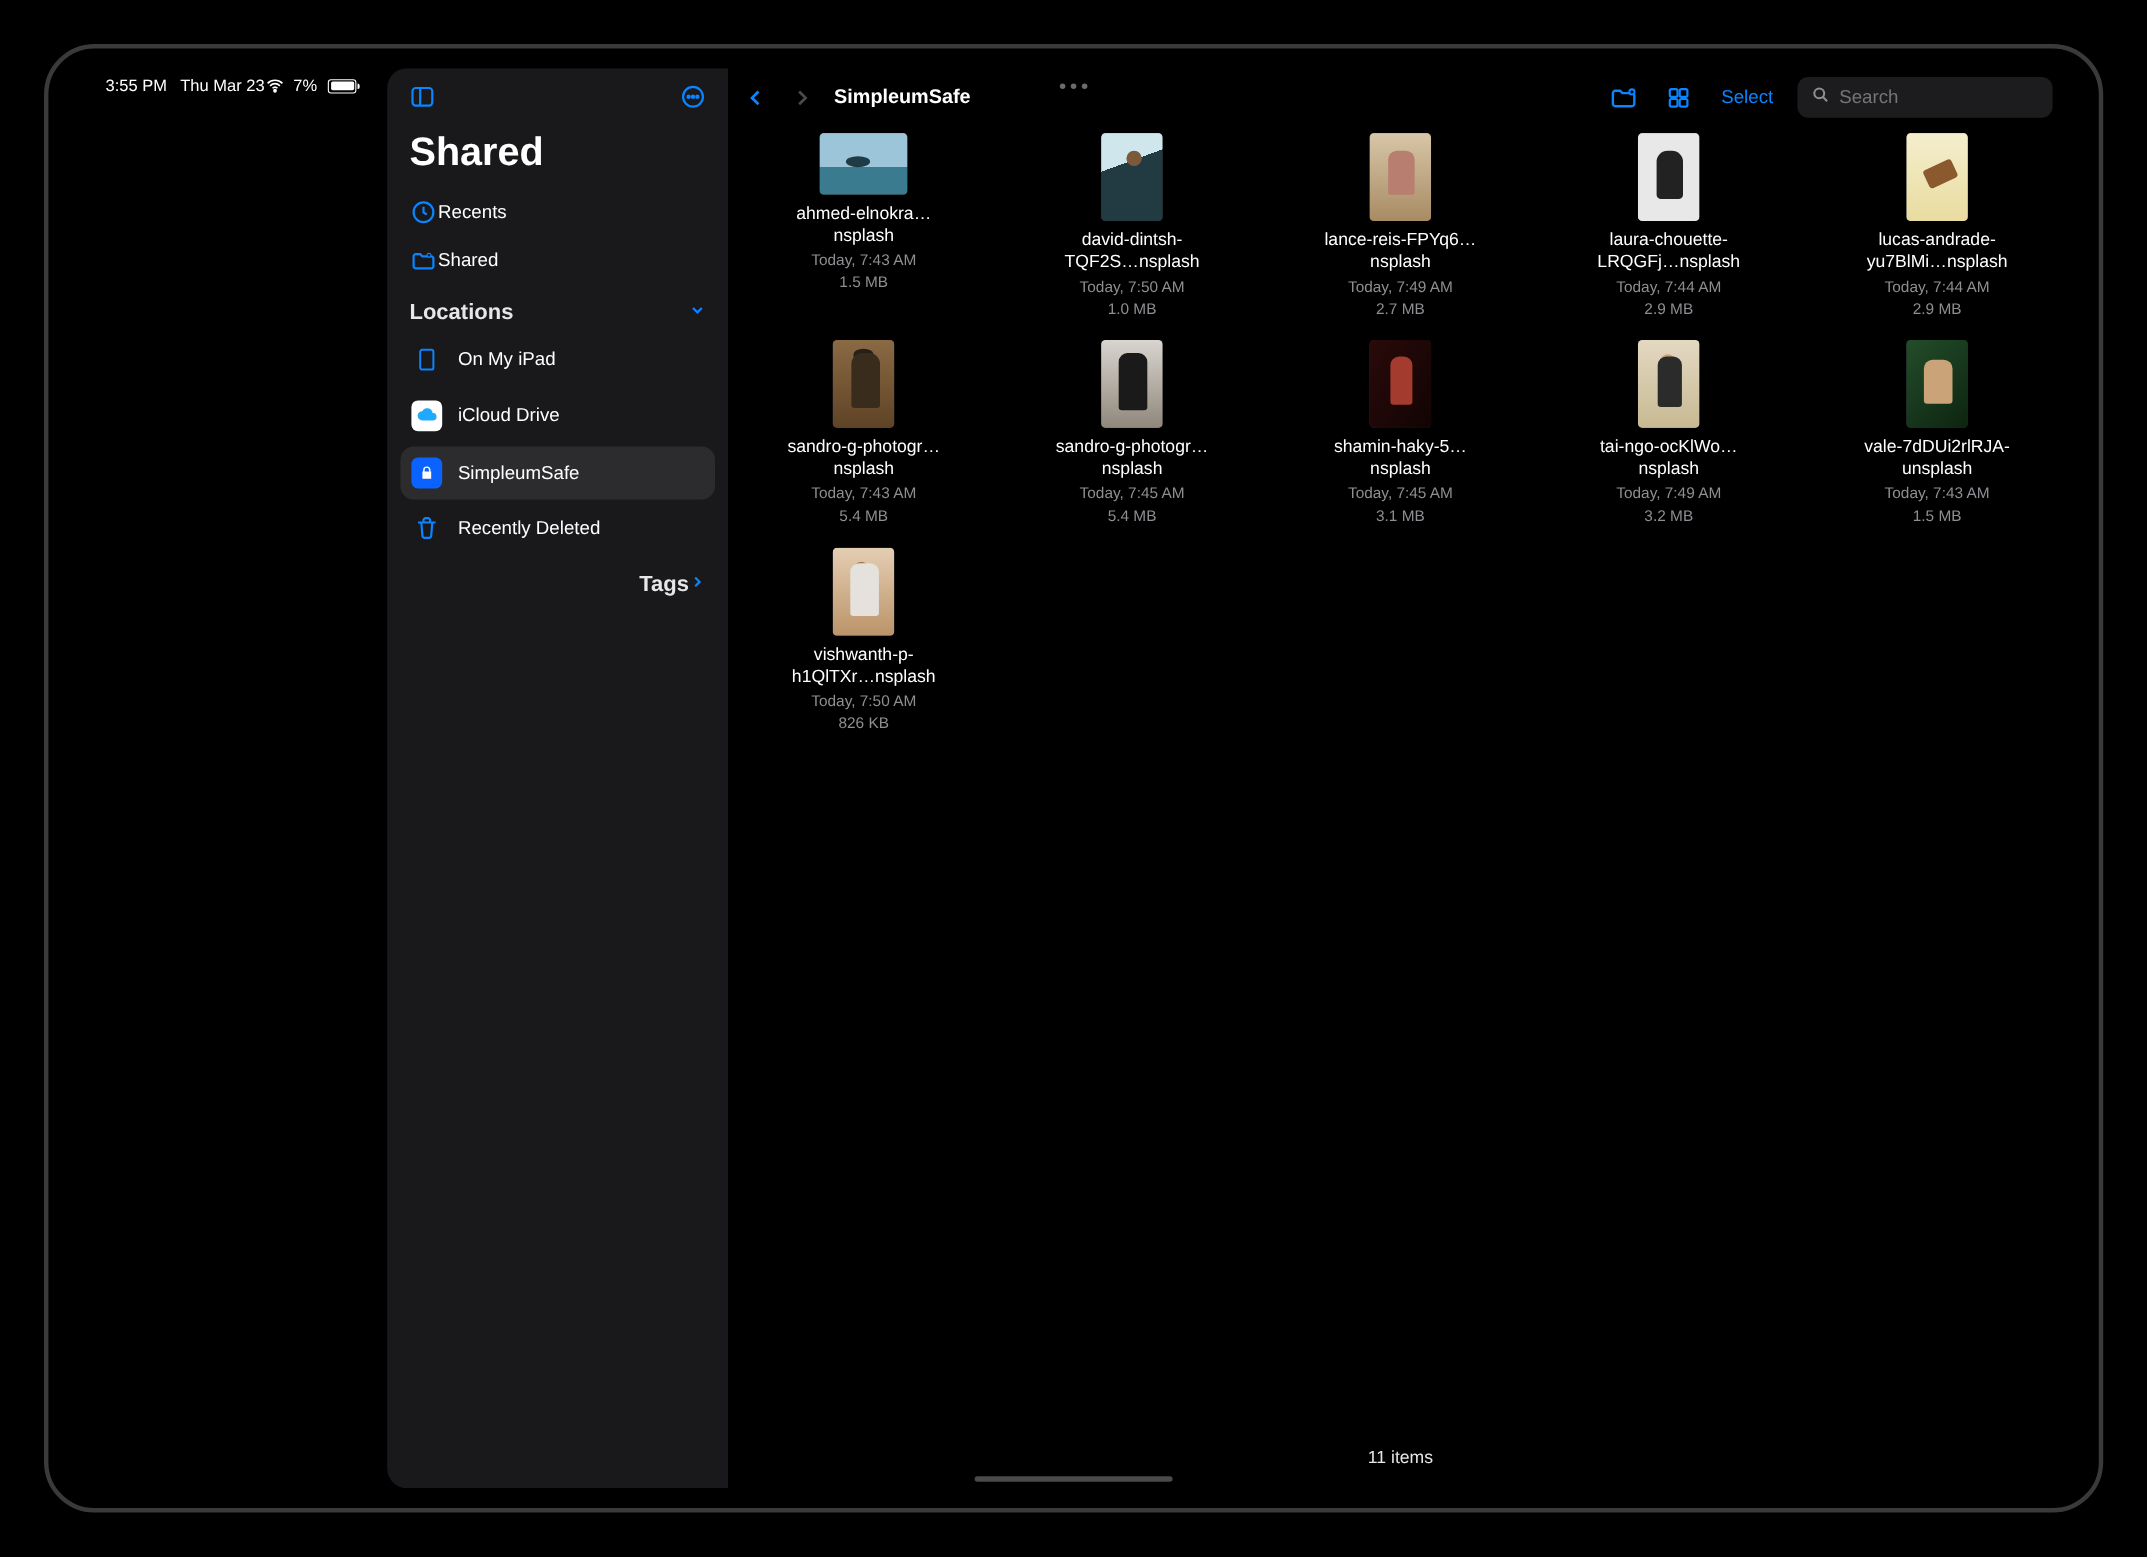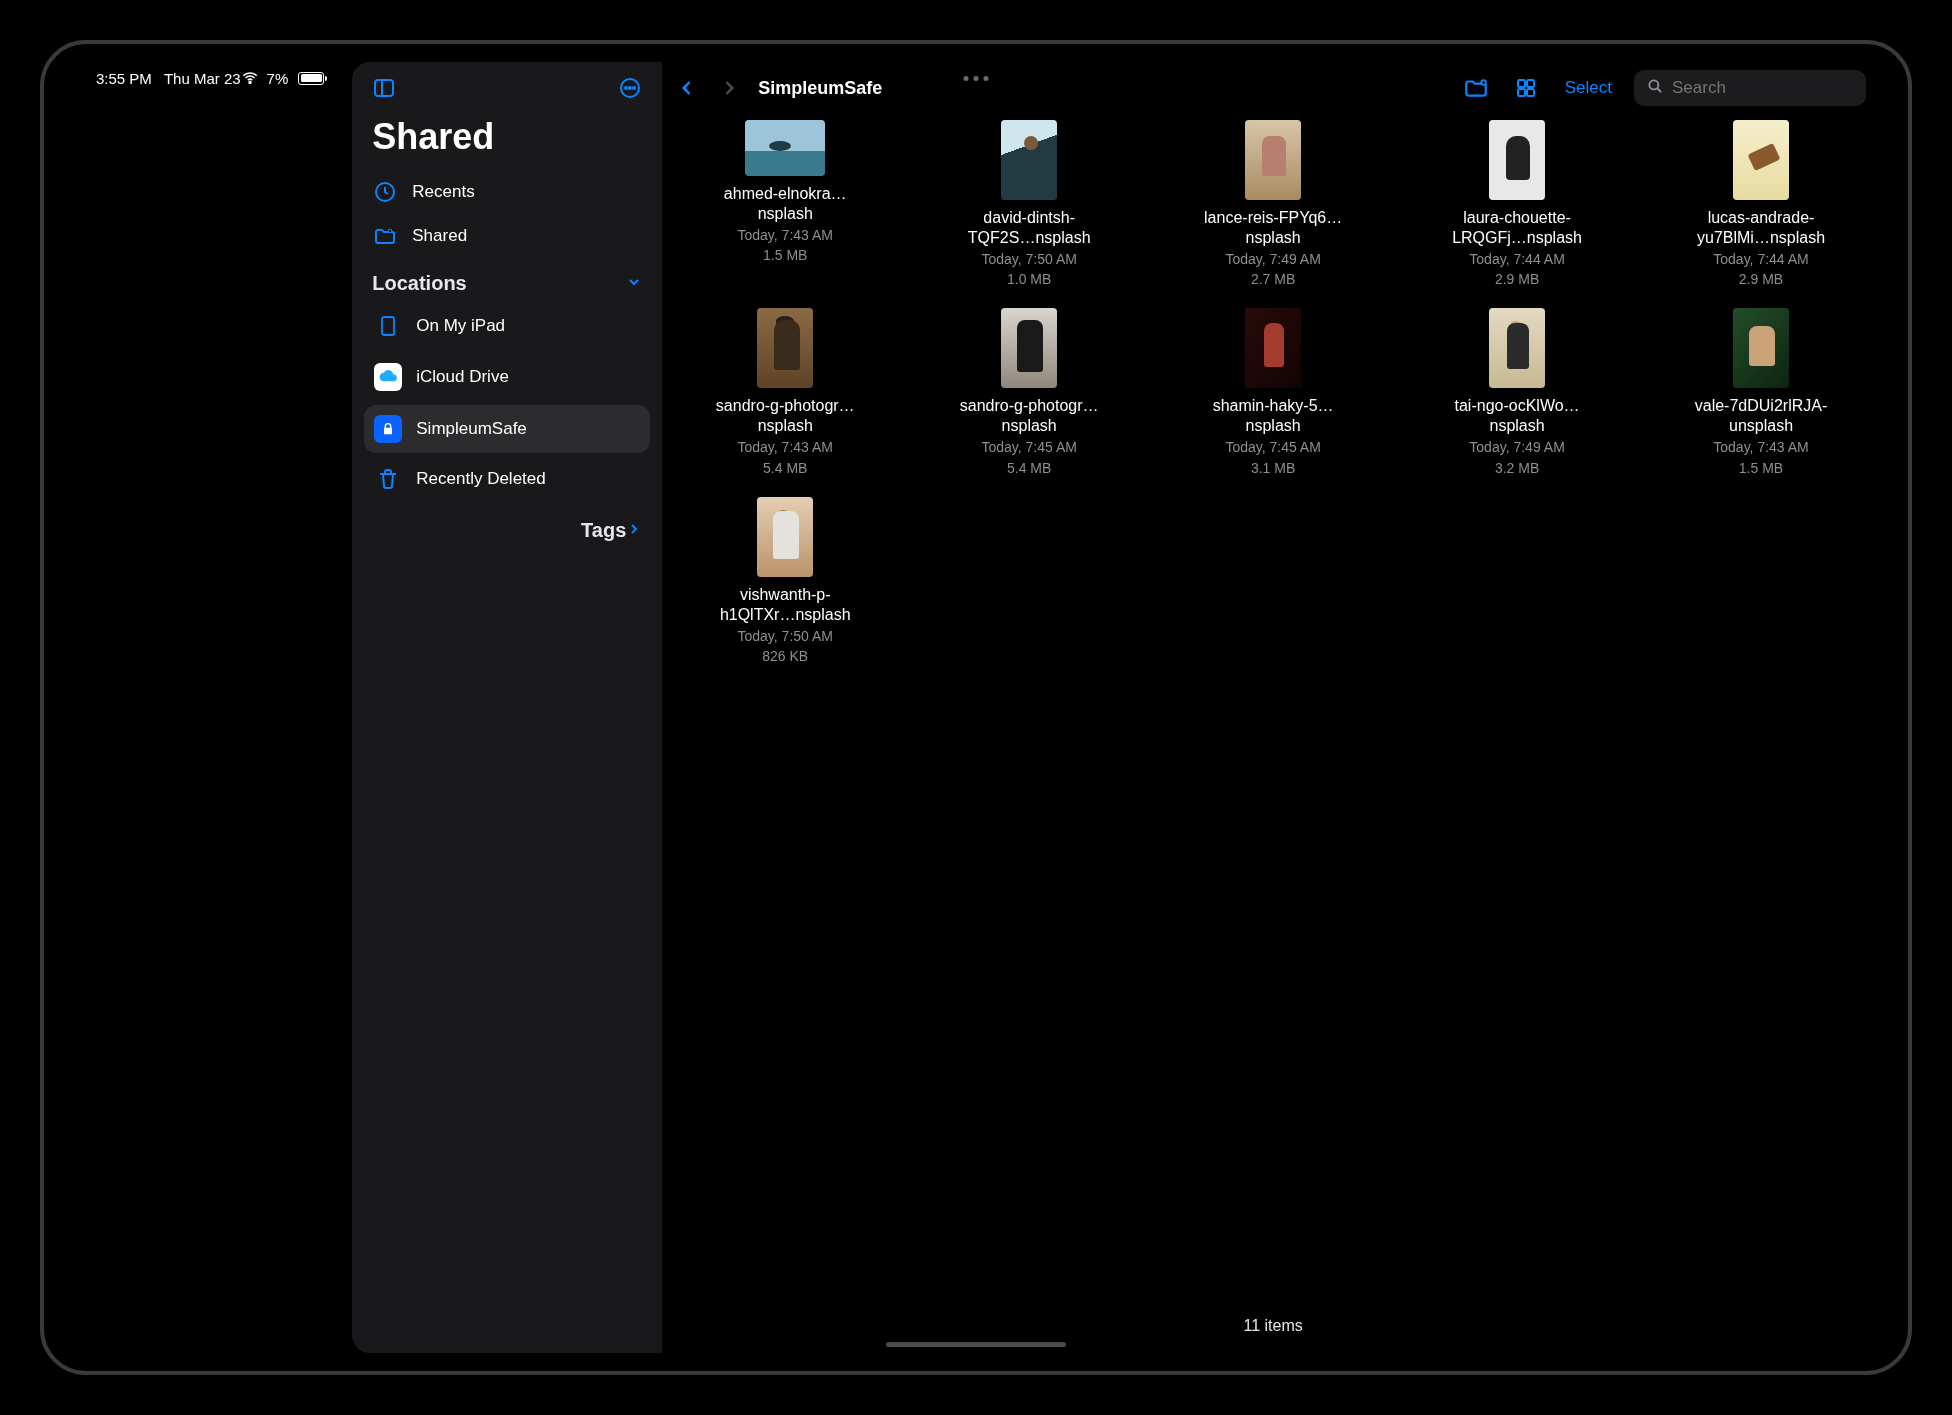--- a/index.html
+++ b/index.html
@@ -72,21 +72,21 @@
   }
   .sidebar-top {
     display:flex; justify-content:space-between; align-items:center;
     padding: 4px 20px 8px 20px;
   }
   .sidebar-top svg { width:24px; height:24px; }
   .sidebar-title {
     font-size: 36px; font-weight: 700; padding: 4px 20px 12px 20px;
   }
   .side-row {
-    display:flex; align-items:center; gap:14px;
+    display:flex; align-items:center; 
     padding: 10px 20px; font-size:17px; color:#fff;
     cursor:pointer;
   }
   .side-row .ic { width:26px; display:flex; justify-content:center; }
   .side-row .ic svg { width:24px; height:24px; }
   .section-header {
     display:flex; align-items:flex-start; justify-content:space-between;
     padding: 14px 20px 6px 20px;
     color:#e7e7ea; font-size:20px; font-weight:700;
   }

